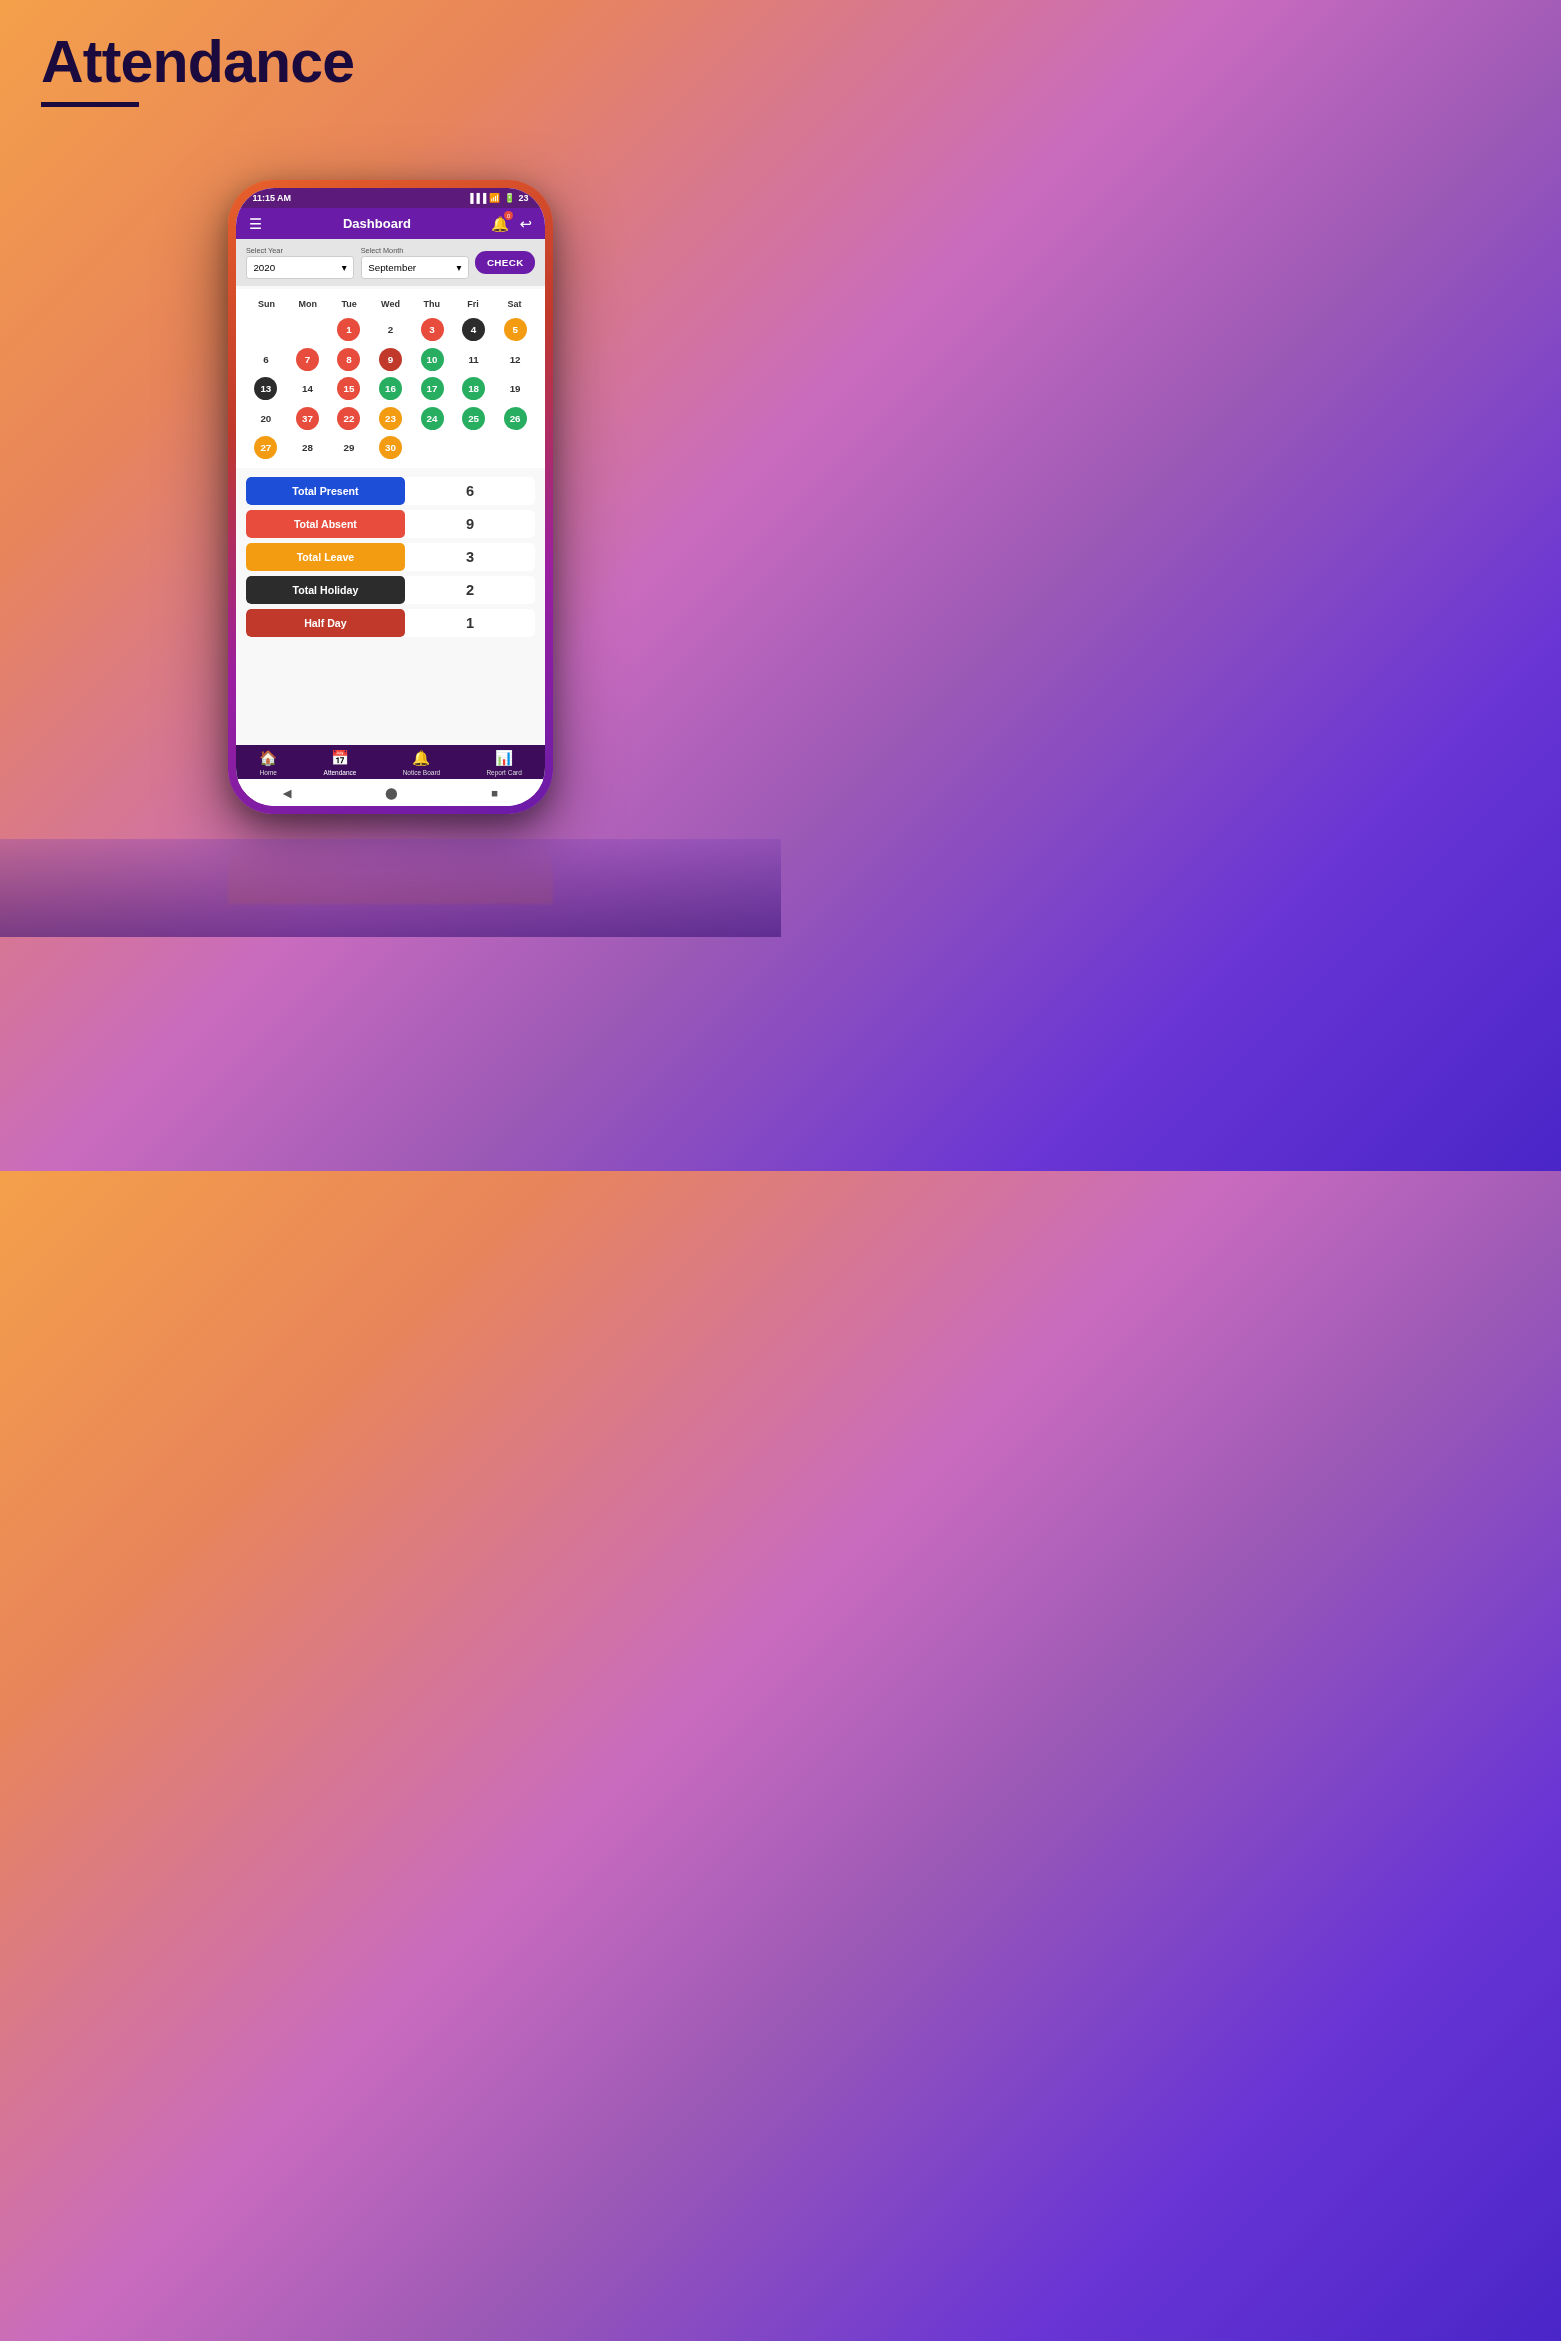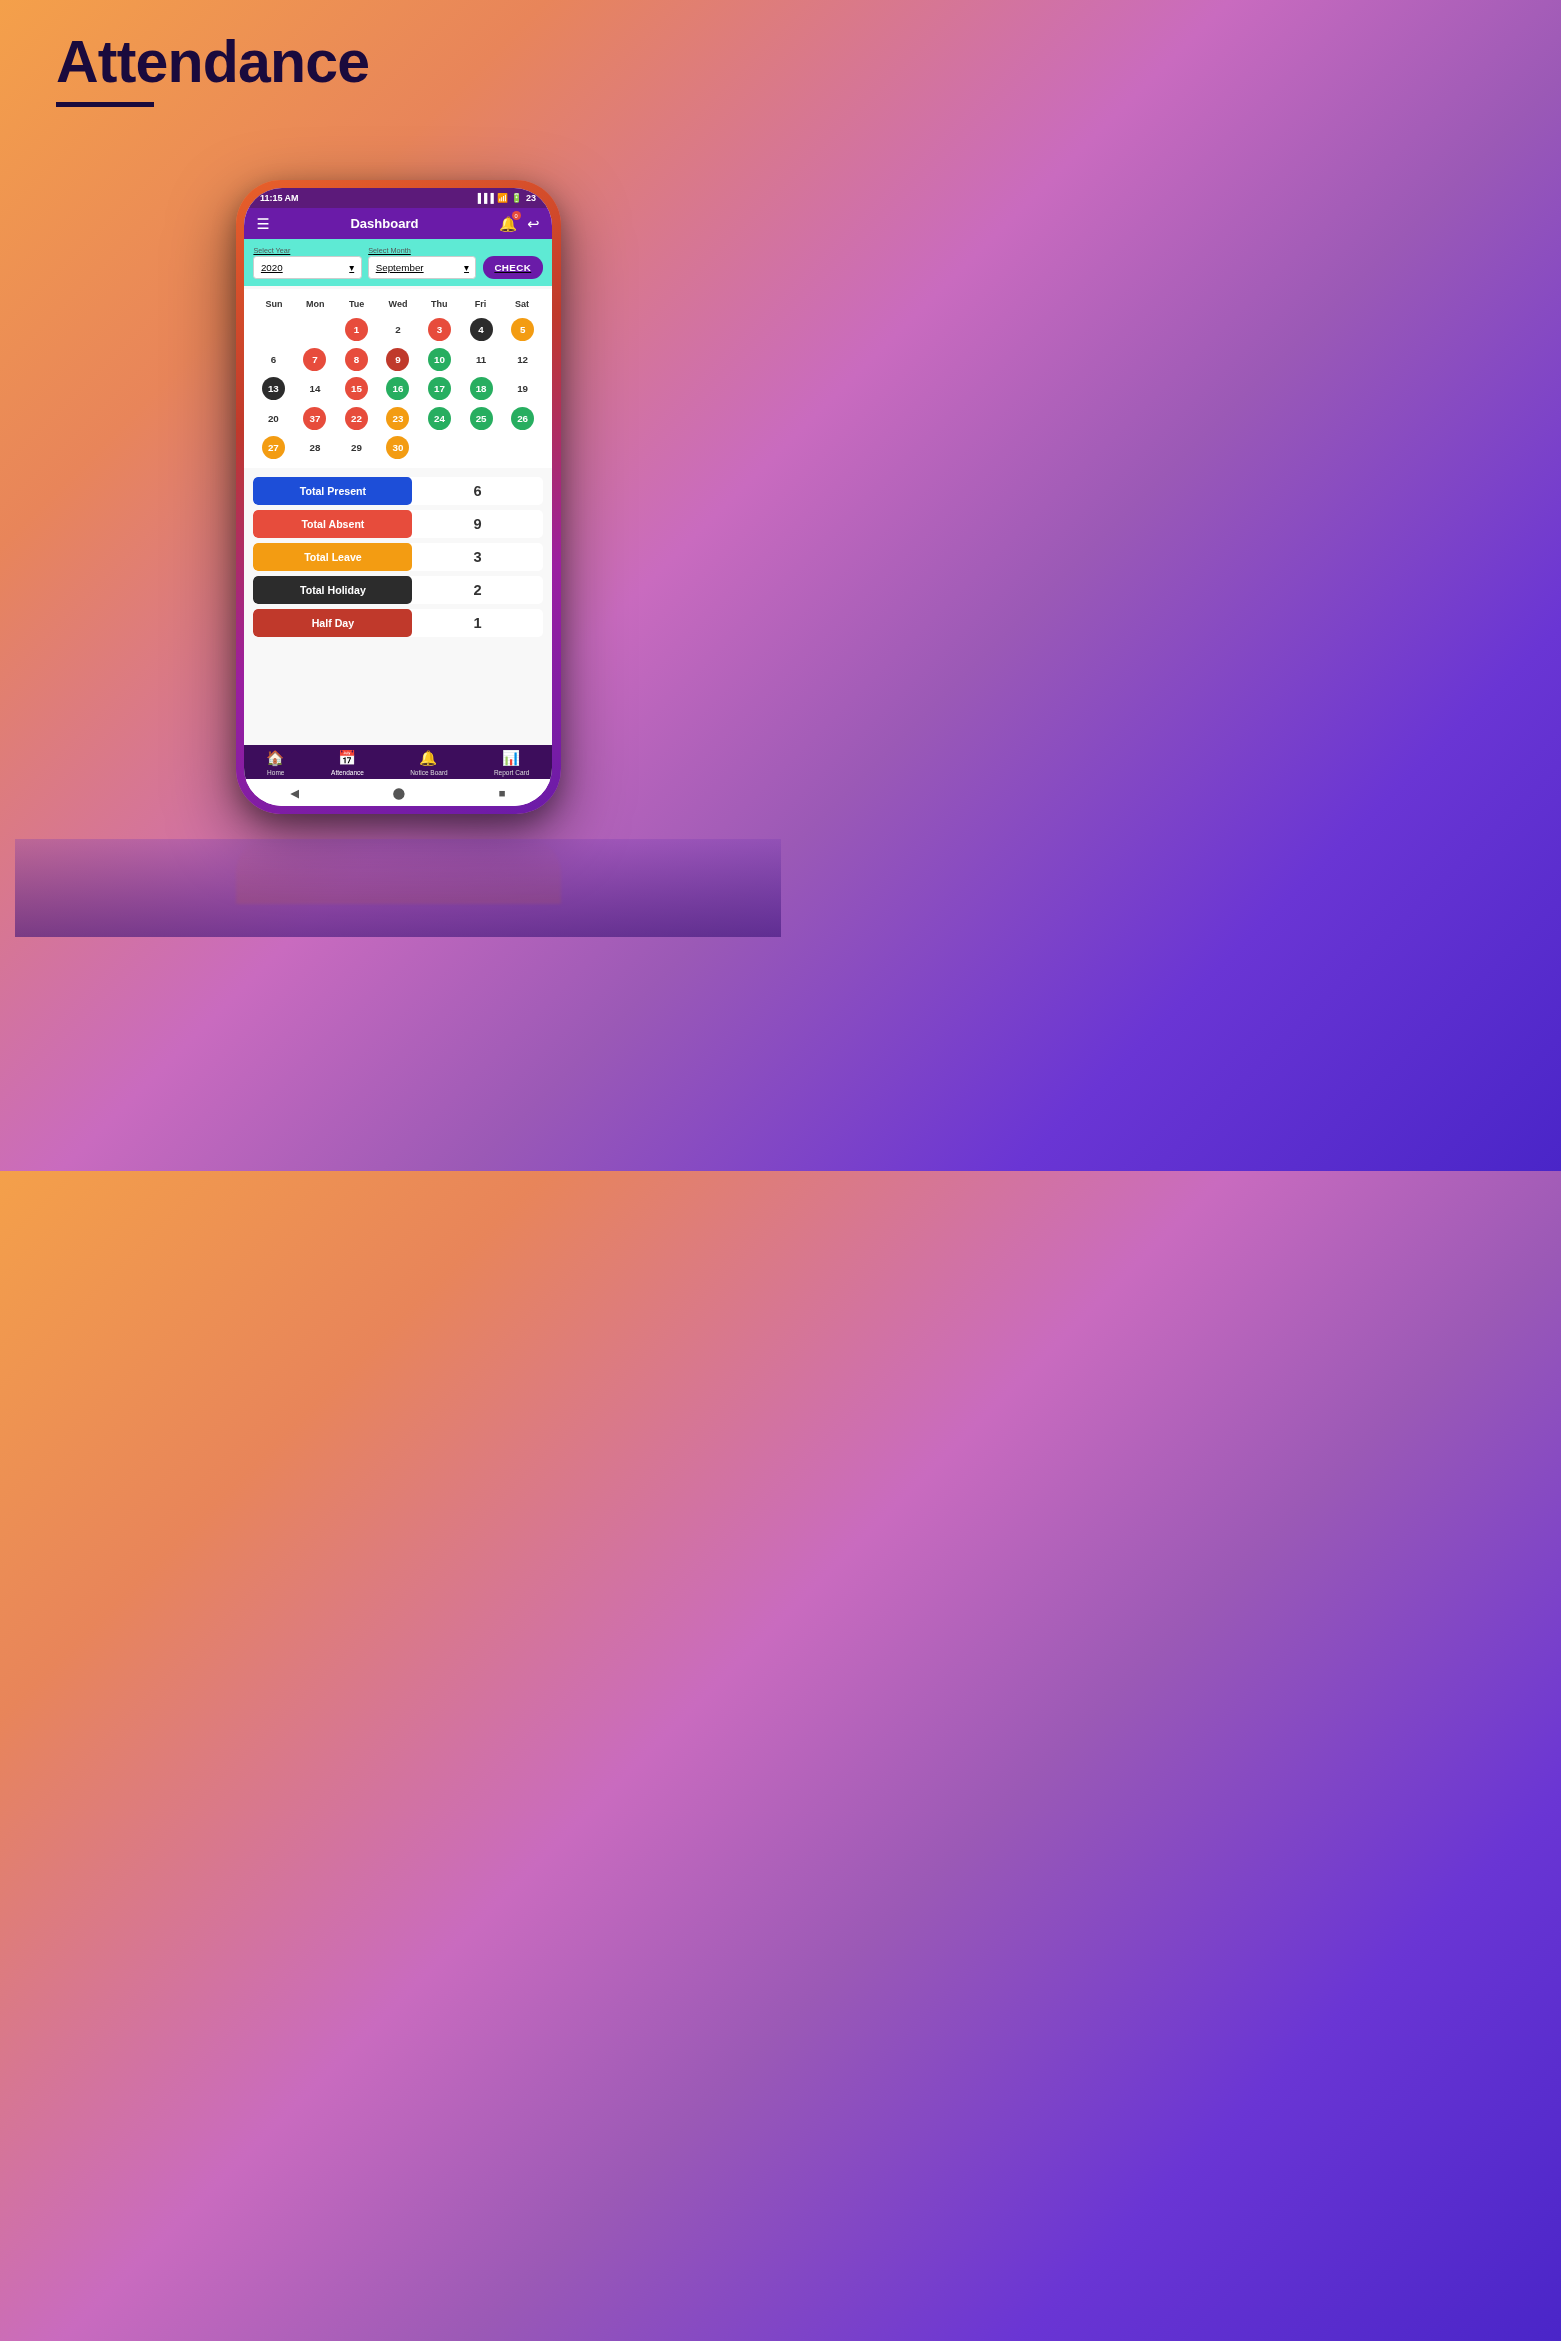--- a/index.html
+++ b/index.html
@@ -10,21 +10,20 @@
       font-family: 'Arial', sans-serif;
       background: linear-gradient(135deg, #f4a04a 0%, #e8855a 20%, #c96bbf 45%, #9b59b6 60%, #6a35d4 80%, #4a25c8 100%);
       position: relative;
       overflow-x: hidden;
     }
 
     .page-wrapper {
       width: 781px;
       min-height: 1171px;
       position: relative;
-      padding-left: 15px;
     }
 
     
     .header-section {
       padding: 33px 41px 16.3px 41px;
     }
 
     .attendance-title {
       font-size: 59px;
       font-weight: 900;
@@ -146,26 +145,25 @@
     
     .main-content {
       flex: 1;
       background: #f8f8f8;
       overflow-y: auto;
       overflow-x: hidden;
     }
 
     
     .filter-row {
-      background: #5eead4;
+      background: #e5e5e5;
       padding: 6.5px 9.8px;
       display: flex;
       gap: 6.5px;
-      align-items: flex-end;
-      text-decoration: underline;
+      align-items: center;
     }
 
     .filter-group {
       display: flex;
       flex-direction: column;
       flex: 1;
     }
 
     .filter-label {
       font-size: 7.3px;

